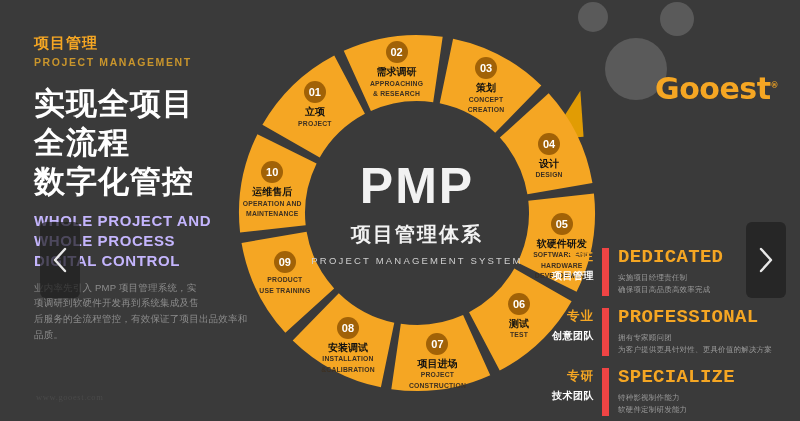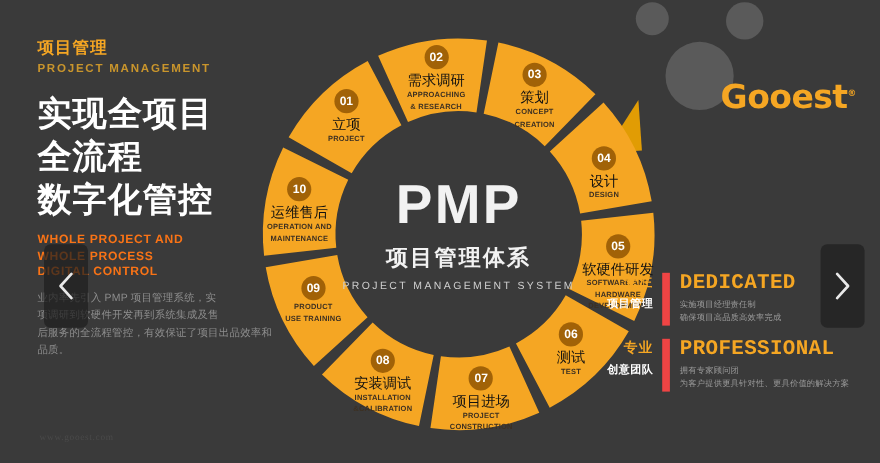--- a/index.html
+++ b/index.html
@@ -44,21 +44,21 @@
   }
   .head .en-small {
     color: #c9952c; font-size: 10.5px; font-weight: bold;
     letter-spacing: 1.6px; margin-top: 3px;
   }
   .head .title {
     margin-top: 16px; font-size: 31px; font-weight: bold;
     line-height: 1.26; letter-spacing: 1px; color: #ffffff;
   }
   .head .en-sub {
-    margin-top: 10px; color: #f97316; font-size: 11px;
+    margin-top: 10px; color: #c4b5fd; font-size: 15px;
     font-weight: bold; letter-spacing: 0.6px; line-height: 1.32;
   }
   .head .body-text {
     margin-top: 9px; color: #8d8d8d; font-size: 9.5px;
     line-height: 1.65; letter-spacing: .2px; width: 222px;
   }
 
   .watermark {
     position: absolute; left: 36px; top: 392px;
     color: #4a4a4a; font-size: 8.5px; letter-spacing: .6px;
@@ -80,21 +80,21 @@
   .center-text .cn { font-size: 20px; font-weight: bold; letter-spacing: 2px; margin-top: 10px; color: #f2f2f2; }
   .center-text .en { font-size: 9.5px; letter-spacing: 2.2px; margin-top: 7px; color: #cfcfcf; }
 
   .seg-label { position: absolute; text-align: center; pointer-events: none; }
   .badge {
     width: 22px; height: 22px; border-radius: 50%; background: #a16207;
     color: #fff; font-size: 11px; font-weight: bold;
     display: flex; align-items: center; justify-content: center;
     margin: 0 auto 3px;
   }
-  .seg-cn { font-size: 13px; font-weight: normal; color: #111; line-height: 1.15; white-space: nowrap; }
+  .seg-cn { font-size: 10px; font-weight: bold; color: #111; line-height: 1.15; white-space: nowrap; }
   .seg-en { font-size: 6.8px; font-weight: bold; color: #3d3022; line-height: 1.25; margin-top: 2px; letter-spacing: .2px; }
 
   
   .features { position: absolute; left: 540px; top: 248px; width: 250px; }
   .feat { display: flex; align-items: flex-start; margin-bottom: 12px; font-family: Liberation Mono, monospace; }
   .feat-left { width: 62px; text-align: right; padding-right: 8px; flex: none; }
   .feat-cn1 { color: #f5a623; font-size: 12.5px; font-weight: bold; letter-spacing: 1px; }
   .feat-cn2 { color: #ffffff; font-size: 10px; font-weight: bold; margin-top: 4px; letter-spacing: .5px; }
   .feat-right { border-left: 7px solid #ef4444; padding-left: 9px; }
   .feat-en { color: #f5a623; font-size: 19px; font-weight: bold; letter-spacing: .3px; line-height: 1; }
@@ -246,20 +246,31 @@
         <div class="feat-left">
           <div class="feat-cn1">专业</div>
           <div class="feat-cn2">创意团队</div>
         </div>
         <div class="feat-right">
           <div class="feat-en">PROFESSIONAL</div>
           <div class="feat-d1">拥有专家顾问团</div>
           <div class="feat-d2">为客户提供更具针对性、更具价值的解决方案</div>
         </div>
       </div>
+      <div class="feat">
+        <div class="feat-left">
+          <div class="feat-cn1">专研</div>
+          <div class="feat-cn2">技术团队</div>
+        </div>
+        <div class="feat-right">
+          <div class="feat-en">SPECIALIZE</div>
+          <div class="feat-d1">特种影视制作能力</div>
+          <div class="feat-d2">软硬件定制研发能力</div>
+        </div>
+      </div>
     </div>
 
   <div class="nav nav-prev">
     <span>
       <svg width="16" height="26" viewBox="0 0 16 26">
           <path d="M13 2 L3 13 L13 24" fill="none" stroke="#e8e8e8" stroke-width="2.4" stroke-linecap="round" stroke-linejoin="round"></path>
         </svg>
     </span>
   </div>
   <div class="nav nav-next">

